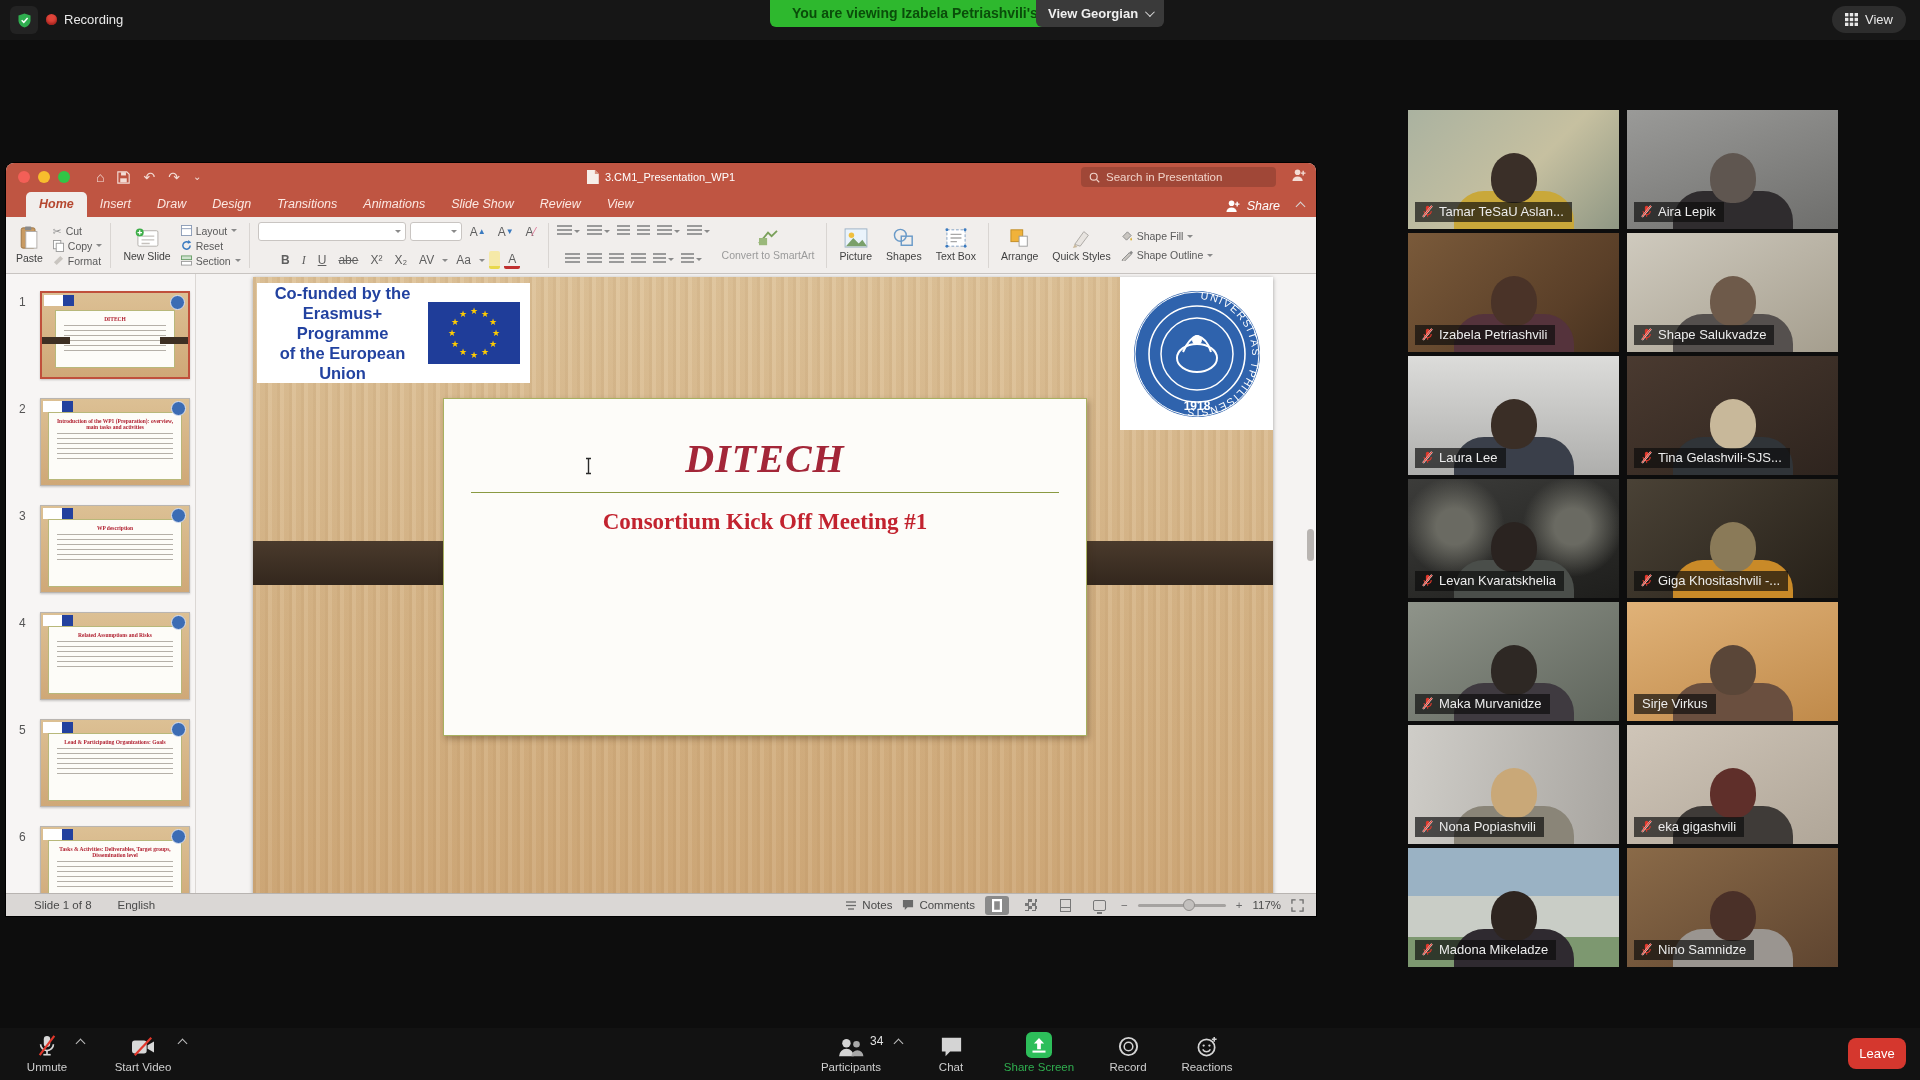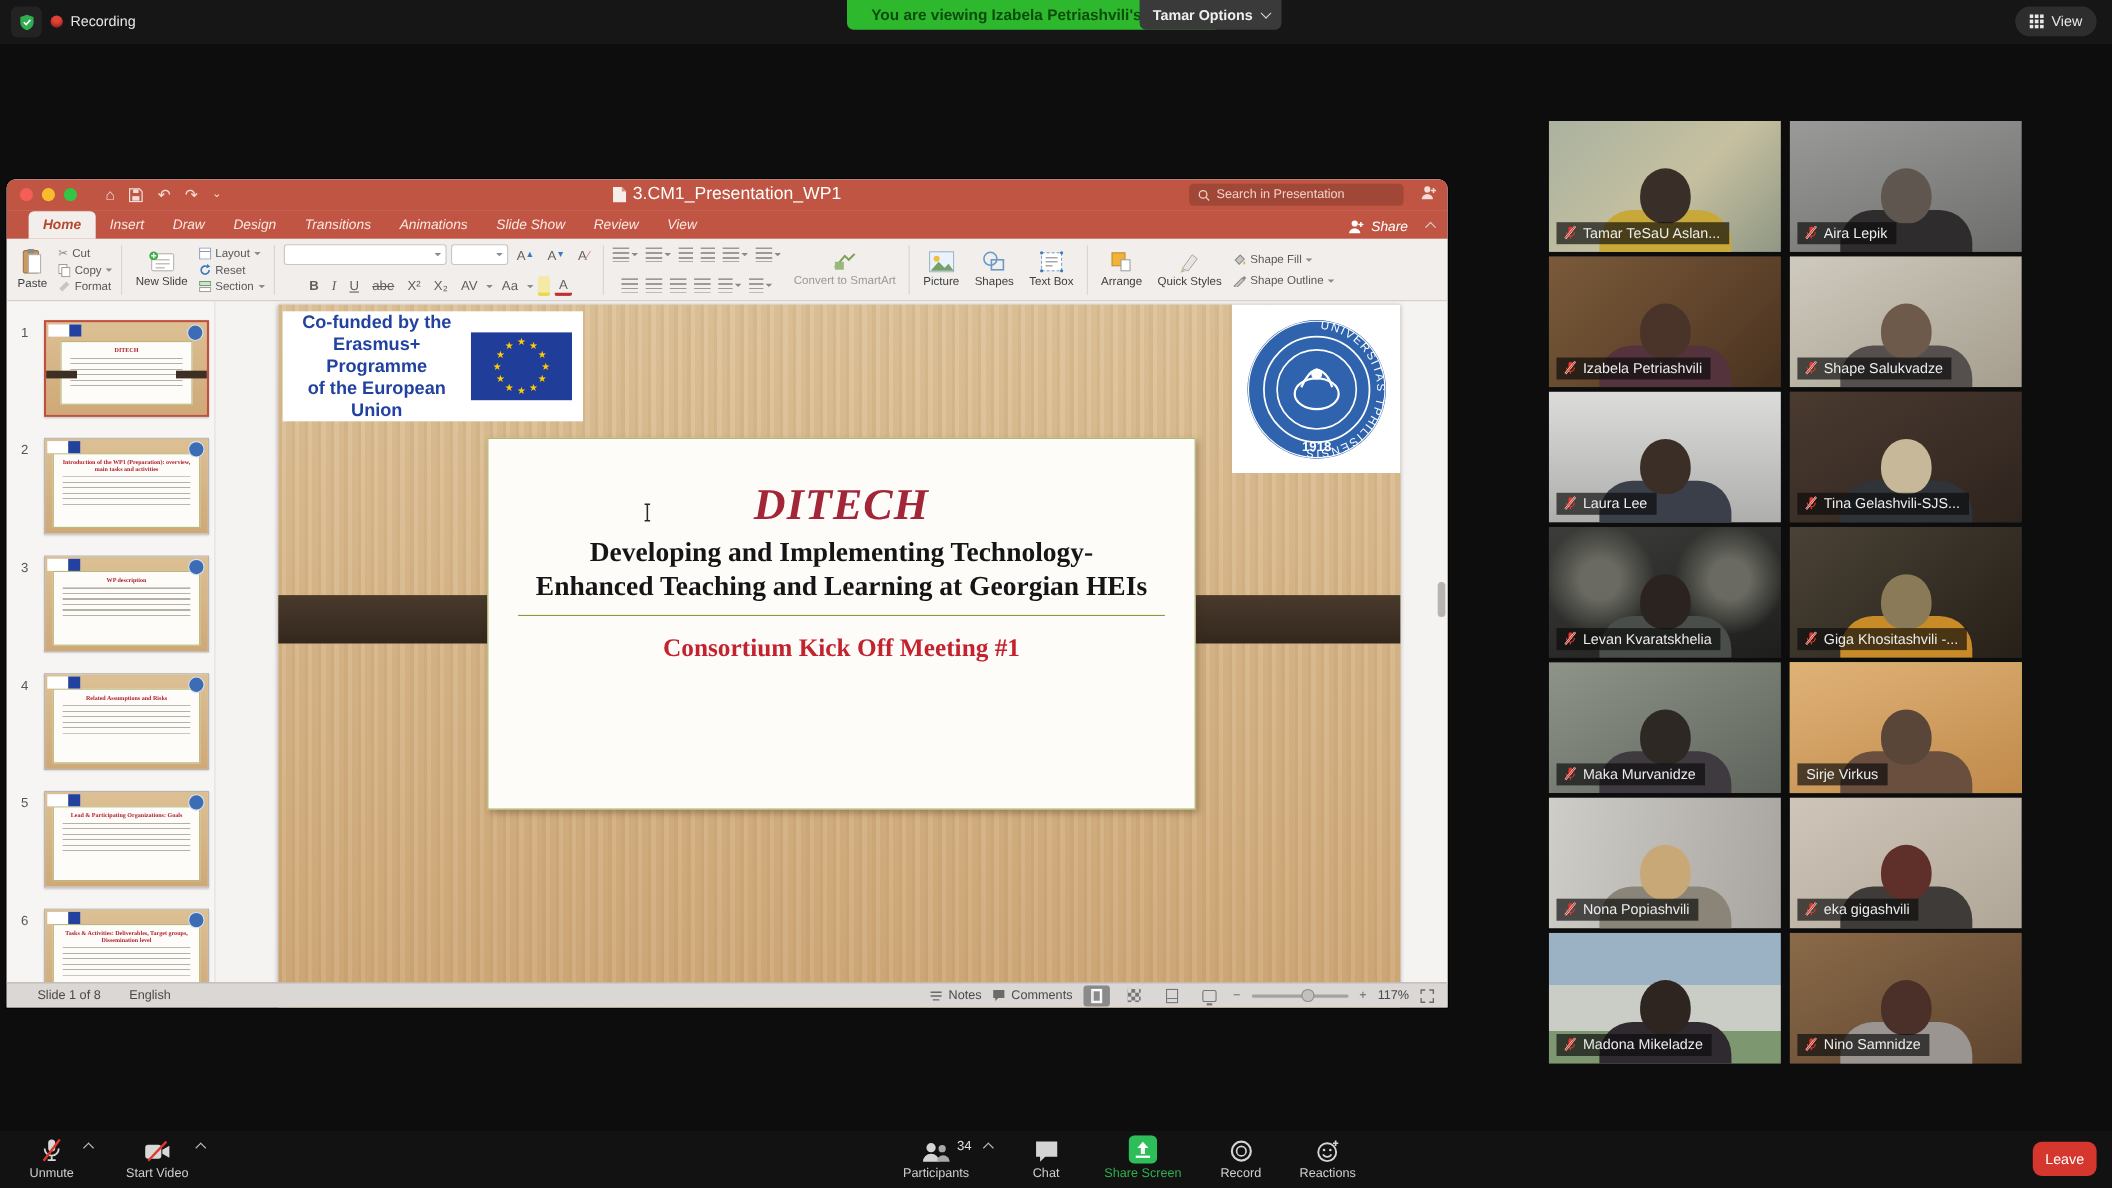--- a/index.html
+++ b/index.html
@@ -19,21 +19,21 @@
   #view-btn { position:absolute; right:14px; top:6px; height:27px; border-radius:14px; background:#2d2d2d; color:#e8e8e8; font-size:13px; padding:0 13px; display:flex; align-items:center; gap:7px; }
 
   
   #ppt { position:absolute; left:6px; top:163px; width:1310px; height:753px; border-radius:8px 8px 0 0; overflow:hidden; background:#f5f3f2; box-shadow:0 0 0 1px #000; }
   .titlebar { position:relative; height:28px; background:#bf5542; display:flex; align-items:center; }
   .traffic { display:flex; gap:8px; margin-left:12px; }
   .traffic span { width:12px; height:12px; border-radius:50%; }
   .tl-red{background:#f35f57;} .tl-yellow{background:#f8bd2d;} .tl-green{background:#32c546;}
   .qat { display:flex; align-items:center; gap:13px; margin-left:26px; color:#f3ddd6; font-size:14px; }
   .qat .g { line-height:1; }
-  .doc-title { position:absolute; left:50%; transform:translateX(-50%); display:flex; align-items:center; gap:6px; color:#fff; font-size:16px; }
+  .doc-title { position:absolute; left:50%; transform:translateX(-50%); display:flex; align-items:center; gap:6px; color:#fff; font-size:11px; }
   .search-box { position:absolute; right:40px; top:4px; width:195px; height:20px; background:rgba(0,0,0,.16); border-radius:4px; display:flex; align-items:center; gap:6px; padding:0 8px; color:#f0d2c8; font-size:11.5px; }
   .tb-person { position:absolute; right:10px; top:5px; }
 
   .tabrow { position:relative; height:26px; background:#bf5542; display:flex; align-items:flex-start;font-style:italic; }
   .tabs { display:flex; margin-left:20px; height:26px; align-items:flex-end; }
   .tab { color:#fce8e2; font-size:12.5px; padding:5px 13px 6px; cursor:default; }
   .tab.active { background:#f1eeec; color:#b5472f; font-weight:bold; border-radius:5px 5px 0 0; }
   .share-area { position:absolute; right:12px; bottom:4px; display:flex; align-items:center; gap:7px; color:#fff; font-size:12.5px; }
 
   
@@ -146,21 +146,21 @@
           <path d="M12 2 L20.5 5 V11.5 C20.5 16.5 17 20 12 22 C7 20 3.5 16.5 3.5 11.5 V5 Z" fill="#2fae4f"></path>
           <polyline points="8,11.6 11,14.6 16.4,8.6" fill="none" stroke="#fff" stroke-width="2.1"></polyline>
         </svg>
     </div>
     <div class="rec">
       <span class="rec-dot"></span>
       <span>Recording</span>
     </div>
     <div id="banner">You are viewing Izabela Petriashvili's screen</div>
     <div id="view-options">
-      <span>Tamar Options</span>
+      <span>View Georgian</span>
       <span class="chev-down"></span>
     </div>
     <div id="view-btn">
       <svg width="13" height="13" viewBox="0 0 13 13">
           <g fill="#e8e8e8">
             <rect width="3.4" height="3.4"></rect>
             <rect x="4.8" width="3.4" height="3.4"></rect>
             <rect x="9.6" width="3.4" height="3.4"></rect>
             <rect y="4.8" width="3.4" height="3.4"></rect>
             <rect x="4.8" y="4.8" width="3.4" height="3.4"></rect>
@@ -577,24 +577,20 @@
               <ellipse cx="66" cy="70" rx="20" ry="14" fill="none" stroke="#fff" stroke-width="2"></ellipse>
               <path d="M52 64 q6 -14 14 -16 q10 2 14 16" fill="none" stroke="#fff" stroke-width="2"></path>
               <circle cx="66" cy="52" r="5" fill="#fff"></circle>
               <text x="66" y="122" font-size="12" font-weight="bold" fill="#fff" text-anchor="middle" font-family="Liberation Sans, sans-serif">1918</text>
             </svg>
           </div>
           <div class="deco-bar l"></div>
           <div class="deco-bar r"></div>
           <div class="card">
             <div class="s-title">DITECH</div>
-            <div class="s-sub">
-              <div>Developing and Implementing Technology-</div>
-              <div>Enhanced Teaching and Learning at Georgian HEIs</div>
-            </div>
             <hr class="s-rule">
             <div class="s-meeting">Consortium Kick Off  Meeting #1</div>
             <div class="ibeam">
               <svg width="9" height="18" viewBox="0 0 9 18">
                   <line x1="4.5" y1="2" x2="4.5" y2="16" stroke="#2a2a2a" stroke-width="1.4"></line>
                   <path d="M2 1.5 h5 M2 16.5 h5" stroke="#2a2a2a" stroke-width="1.4" fill="none"></path>
                 </svg>
             </div>
           </div>
         </div>

